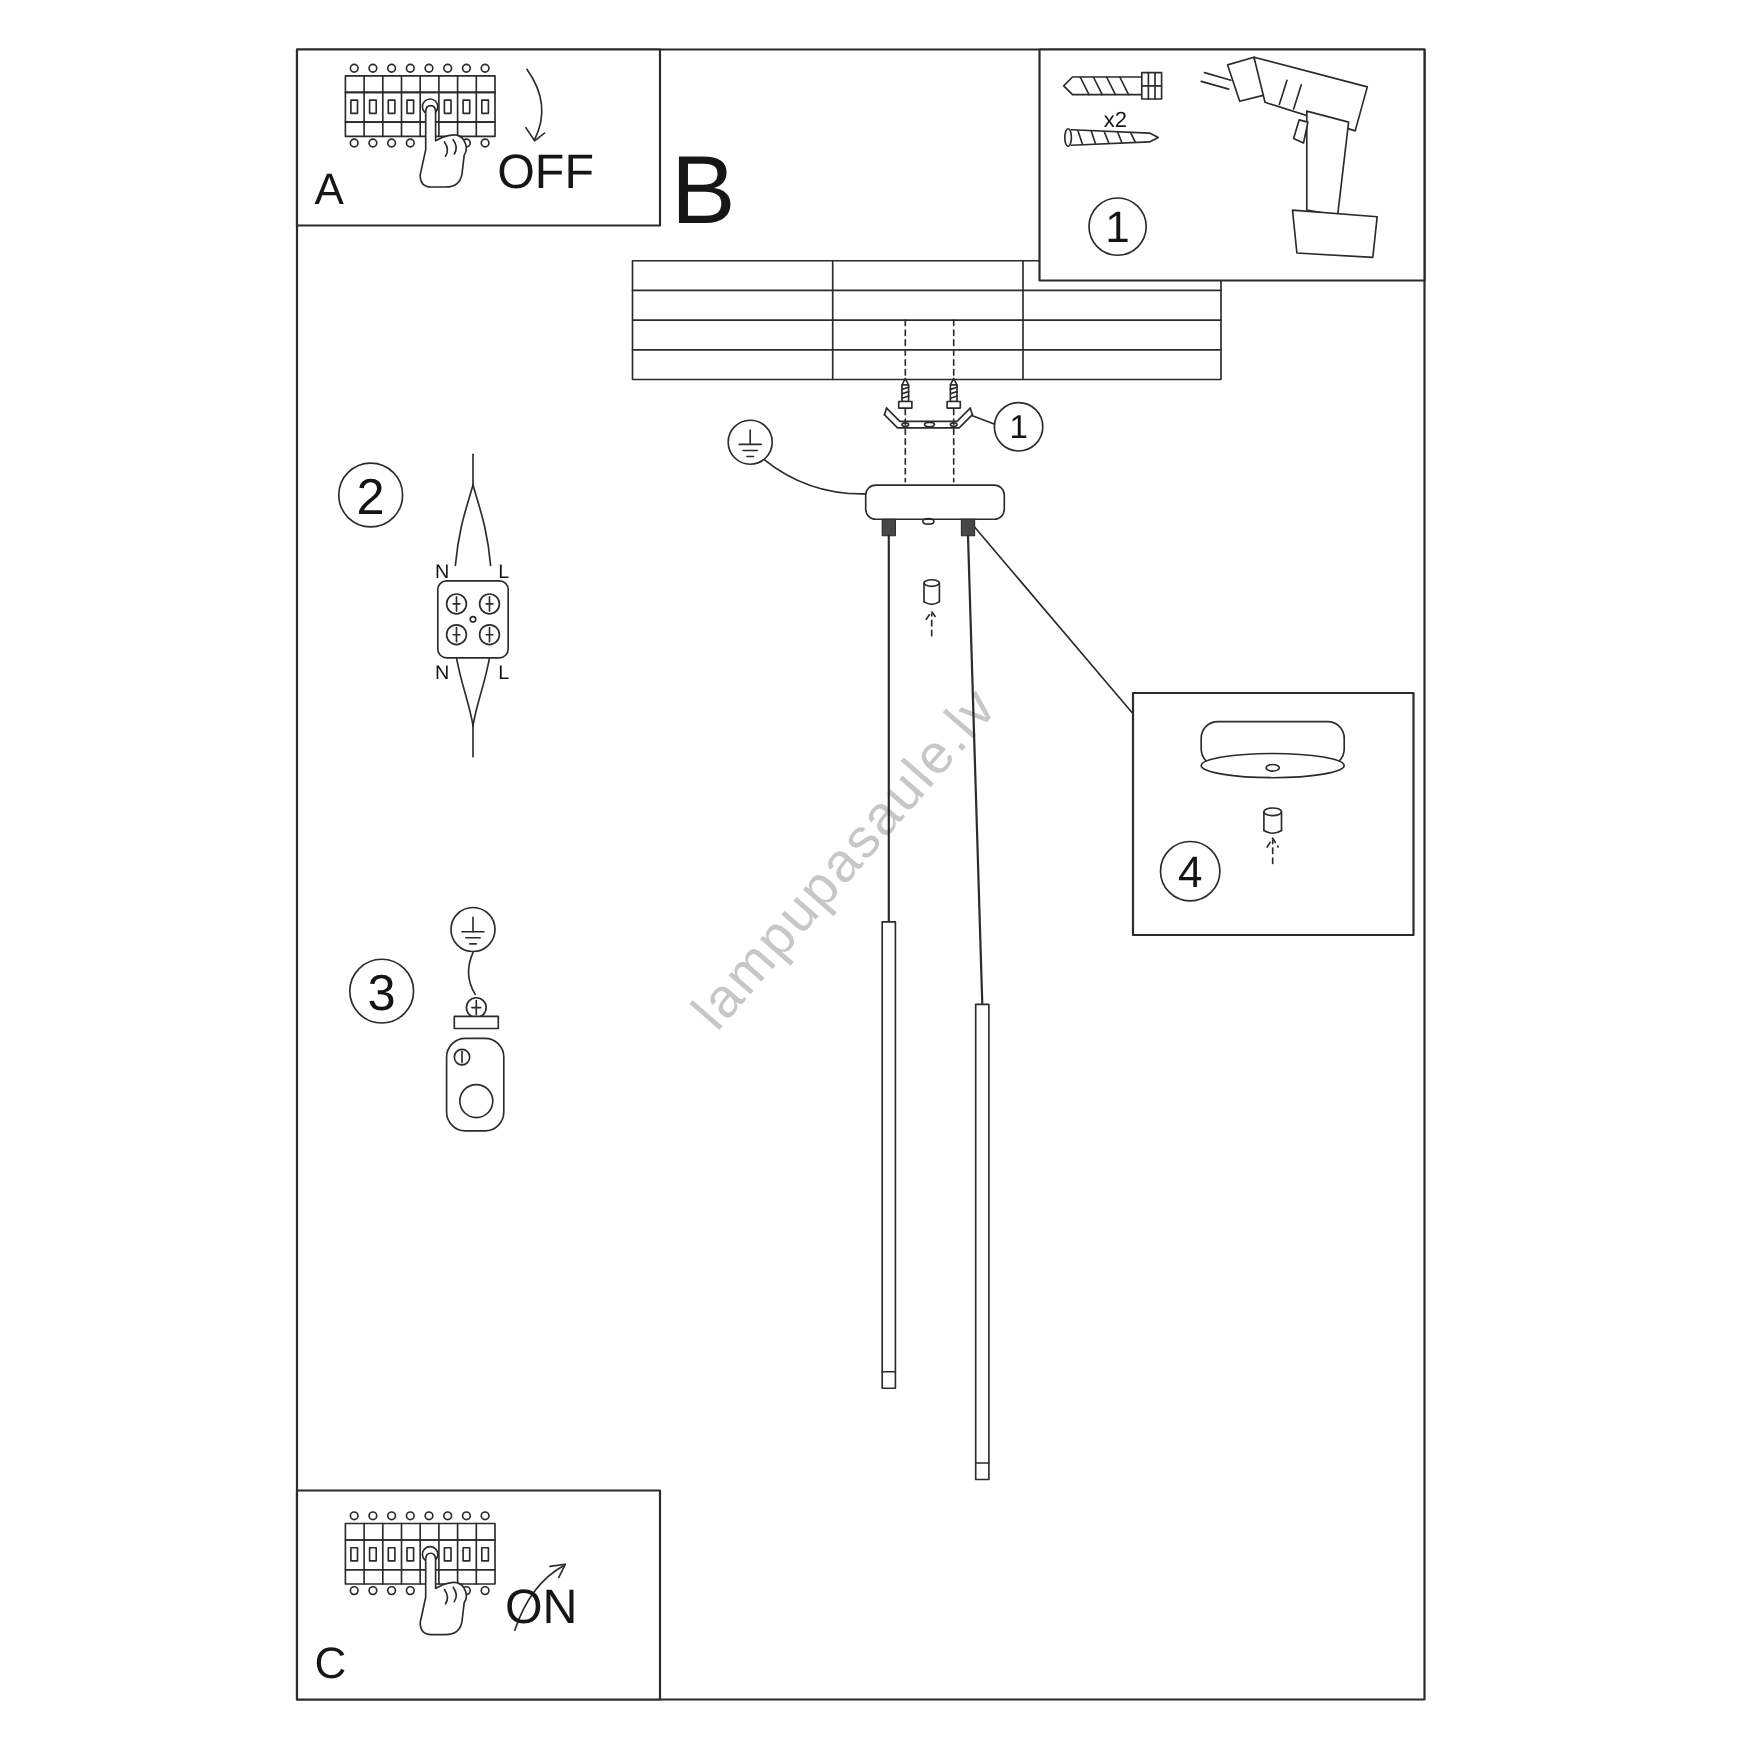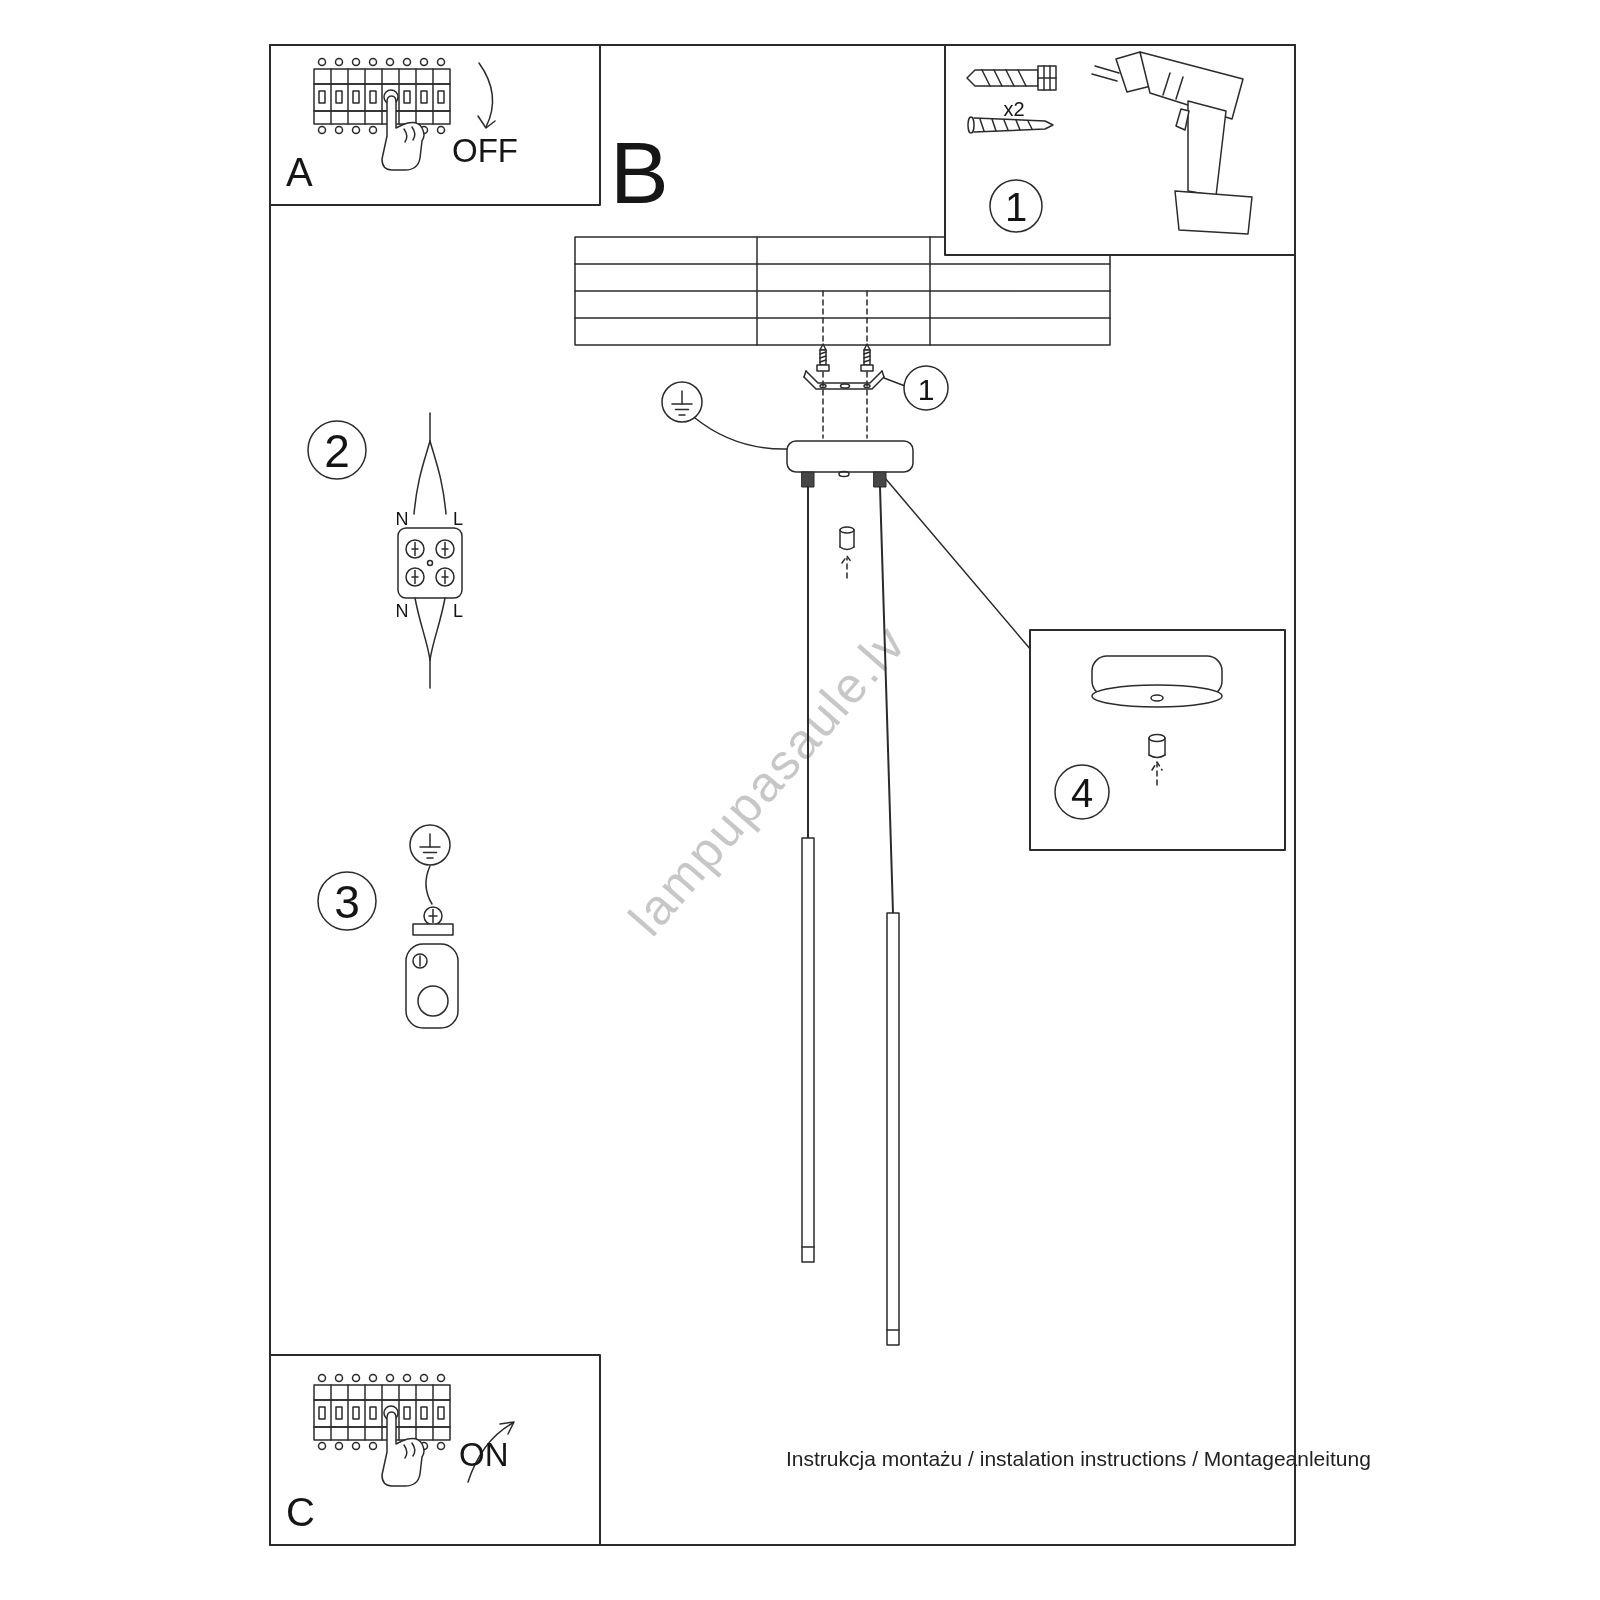--- a/index.html
+++ b/index.html
@@ -7,21 +7,21 @@
   body{font-family:"Liberation Sans",sans-serif;position:relative;overflow:hidden;color:#141414}
   .stage{position:absolute;left:0;top:0;width:1600px;height:1600px}
   .lbl{position:absolute;color:#161616;white-space:nowrap}
   .watermark{
     left:512px;top:749px;width:520px;height:70px;text-align:center;
     font-size:50px;letter-spacing:2px;color:#9a9a9a;opacity:.55;
     transform:rotate(-49deg);
   }
   .letter-a,.letter-c{font-size:40px}
   .letter-b{font-size:88px}
-  .switch-state{font-size:33px}
+  .switch-state{font-size:44px}
   .footer{position:absolute;left:786px;top:1445px;font-size:21px;line-height:27px;color:#222}
   svg.art{position:absolute;left:0;top:0}
   .art *{stroke:#2b2b2b;stroke-width:1.5;fill:none;stroke-linecap:round;stroke-linejoin:round}
   .art .fr{stroke-width:2}
   .art .wf{fill:#ffffff}
   .art .df{fill:#474747;stroke-width:1}
   .art .dash{stroke-dasharray:5 4}
   .art .thin{stroke-width:1}
   .art .w2{stroke-width:2}
   .art text{stroke:none;fill:#141414;font-family:"Liberation Sans",sans-serif;text-anchor:middle;dominant-baseline:central}
@@ -288,16 +288,15 @@
     <text x="1082" y="793" font-size="40">4</text>
   </svg>
 
   <div class="lbl letter-a" style="left:286px;top:150px">A</div>
   <div class="lbl switch-state" style="left:452px;top:132px">OFF</div>
   <div class="lbl letter-b" style="left:610px;top:122px">B</div>
   <div class="lbl letter-c" style="left:286px;top:1490px">C</div>
   <div class="lbl switch-state" style="left:459px;top:1436px">ON</div>
 
   <div class="footer">
-    <div>Instrukcja montażu / instalation instructions / Montageanleitung</div>
   </div>
 
 </div>
 
 </body></html>

